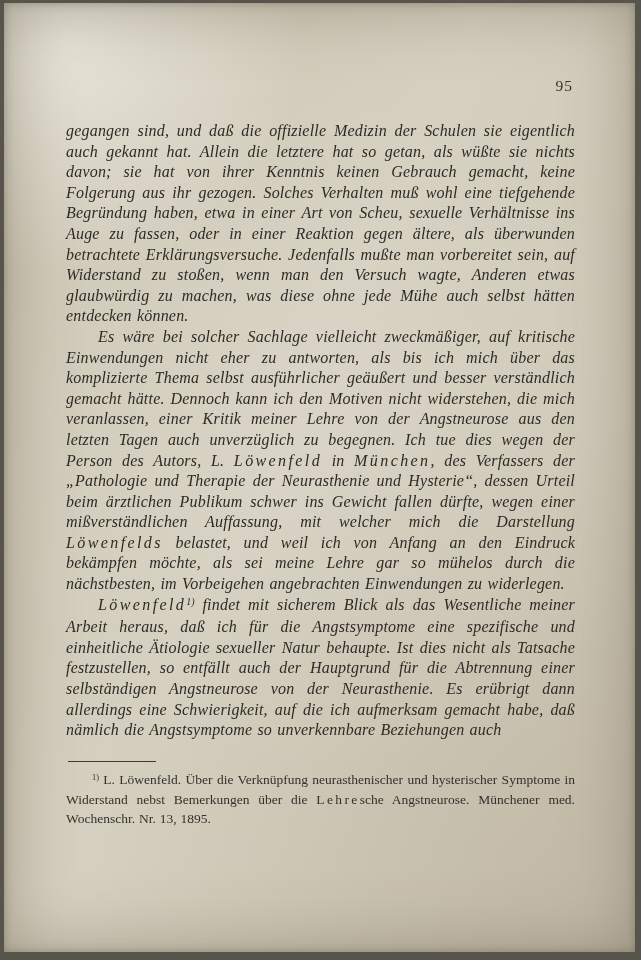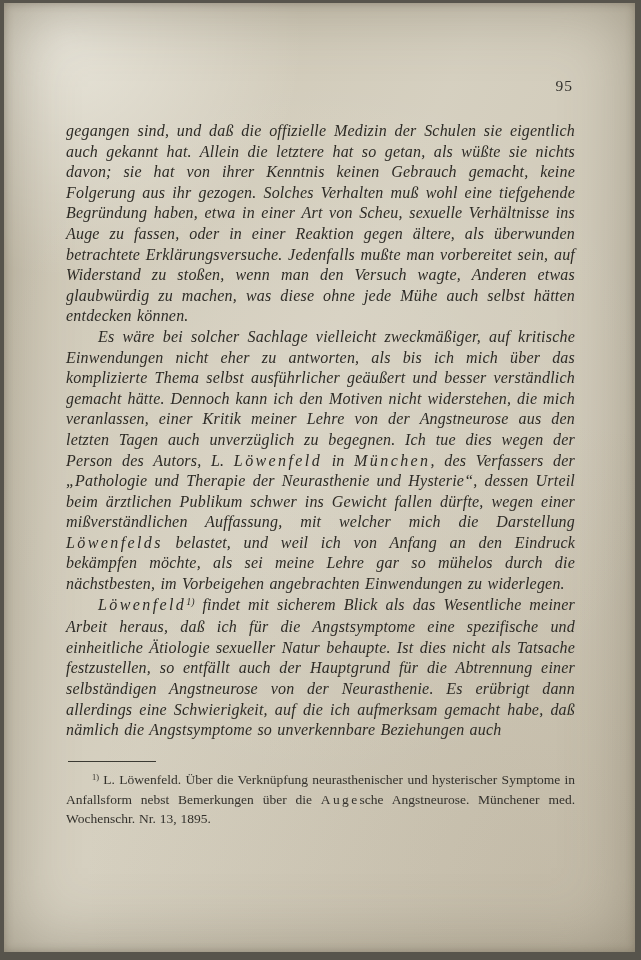--- a/index.html
+++ b/index.html
@@ -86,17 +86,17 @@
   <div class="paper">
     <div class="page-number">95</div>
     <div class="text-block">
       <div>
           <p class="para"><span>gegangen sind, und daß die offizielle Medizin der Schulen sie eigentlich auch gekannt hat. Allein die letztere hat so getan, als wüßte sie nichts davon; sie hat von ihrer Kenntnis keinen Gebrauch gemacht, keine Folgerung aus ihr gezogen. Solches Verhalten muß wohl eine tiefgehende Begründung haben, etwa in einer Art von Scheu, sexuelle Verhältnisse ins Auge zu fassen, oder in einer Reaktion gegen ältere, als überwunden betrachtete Erklärungsversuche. Jedenfalls mußte man vorbereitet sein, auf Widerstand zu stoßen, wenn man den Versuch wagte, Anderen etwas glaubwürdig zu machen, was diese ohne jede Mühe auch selbst hätten entdecken können.</span></p>
           <p class="para indent"><span>Es wäre bei solcher Sachlage vielleicht zweckmäßiger, auf kritische Einwendungen nicht eher zu antworten, als bis ich mich über das komplizierte Thema selbst ausführlicher geäußert und besser verständlich gemacht hätte. Dennoch kann ich den Motiven nicht widerstehen, die mich veranlassen, einer Kritik meiner Lehre von der Angstneurose aus den letzten Tagen auch unverzüglich zu begegnen. Ich tue dies wegen der Person des Autors, L. </span><span class="spaced">Löwenfeld</span><span> in </span><span class="spaced">München</span><span>, des Verfassers der „Pathologie und Therapie der Neurasthenie und Hysterie“, dessen Urteil beim ärztlichen Publikum schwer ins Gewicht fallen dürfte, wegen einer mißverständlichen Auffassung, mit welcher mich die Darstellung </span><span class="spaced">Löwenfelds</span><span> belastet, und weil ich von Anfang an den Eindruck bekämpfen möchte, als sei meine Lehre gar so mühelos durch die nächstbesten, im Vorbeigehen angebrachten Einwendungen zu widerlegen.</span></p>
           <p class="para indent"><span class="spaced">Löwenfeld</span><sup>1)</sup><span> findet mit sicherem Blick als das Wesentliche meiner Arbeit heraus, daß ich für die Angstsymptome eine spezifische und einheitliche Ätiologie sexueller Natur behaupte. Ist dies nicht als Tatsache festzustellen, so entfällt auch der Hauptgrund für die Abtrennung einer selbständigen Angstneurose von der Neurasthenie. Es erübrigt dann allerdings eine Schwierigkeit, auf die ich aufmerksam gemacht habe, daß nämlich die Angstsymptome so unverkennbare Beziehungen auch</span></p>
         </div>
       <div class="footnote">
         <div class="footnote-rule"></div>
-        <p class="footnote-text"><sup>1)</sup><span> L. Löwenfeld. Über die Verknüpfung neurasthenischer und hysterischer Symptome in Anfallsform nebst Bemerkungen über die </span><span class="spaced">Auge</span><span>sche Angstneurose. Münchener med. Wochenschr. Nr. 13, 1895.</span></p>
+        <p class="footnote-text"><sup>1)</sup><span> L. Löwenfeld. Über die Verknüpfung neurasthenischer und hysterischer Symptome in Widerstand nebst Bemerkungen über die </span><span class="spaced">Lehre</span><span>sche Angstneurose. Münchener med. Wochenschr. Nr. 13, 1895.</span></p>
       </div>
     </div>
   </div>
 </div>
 
 </body></html>

